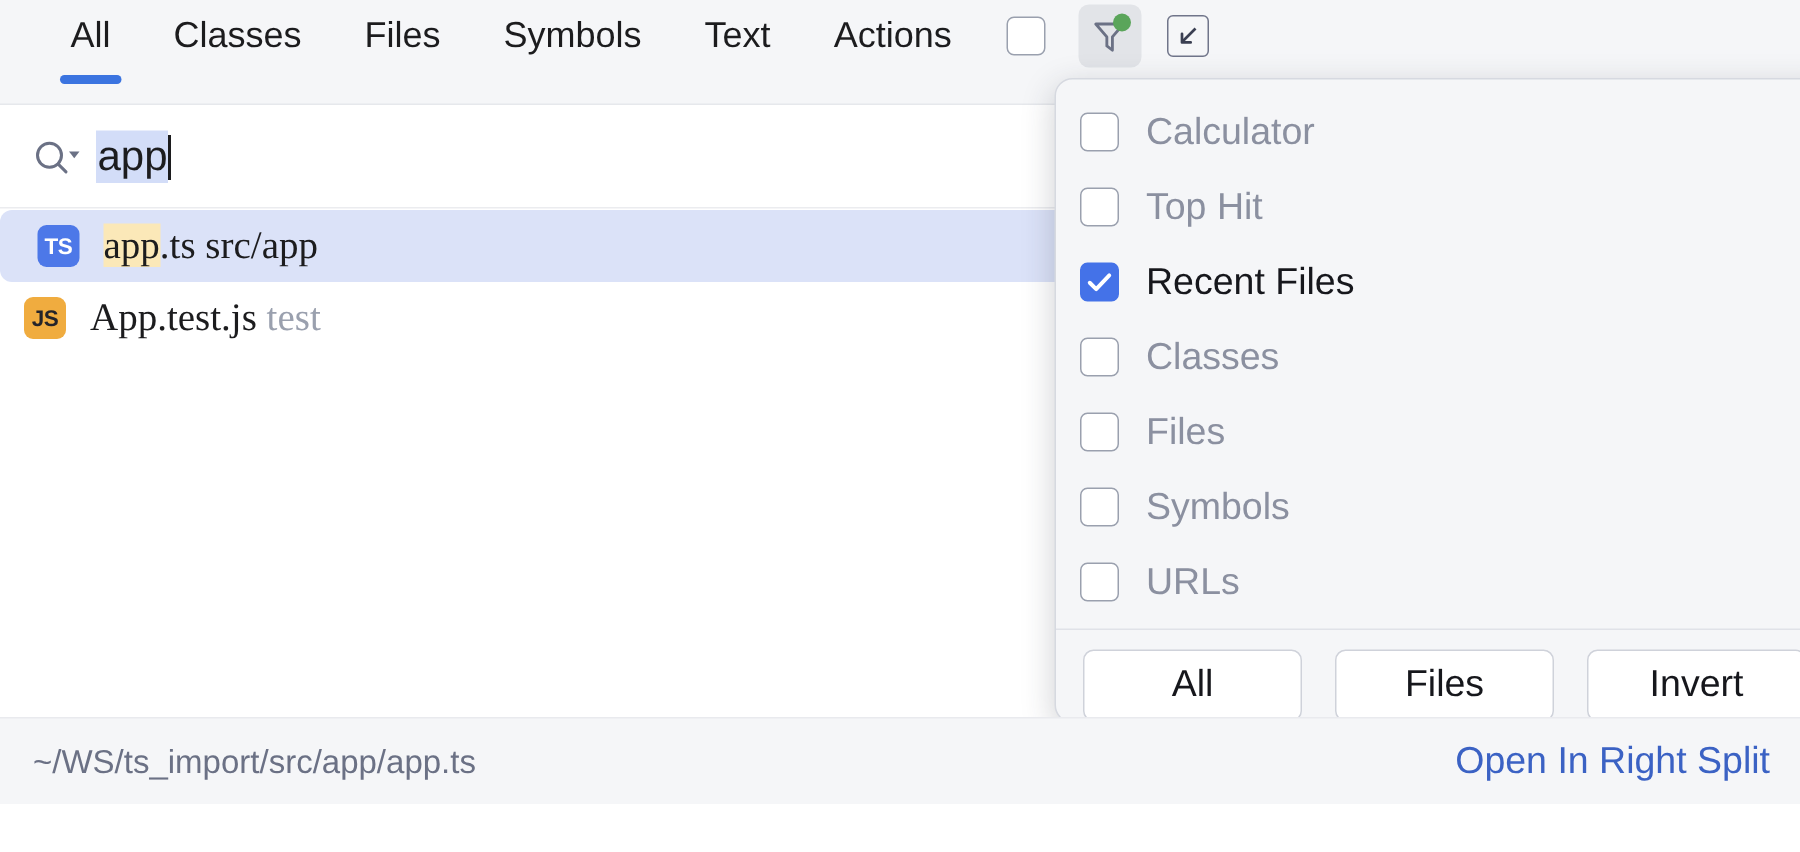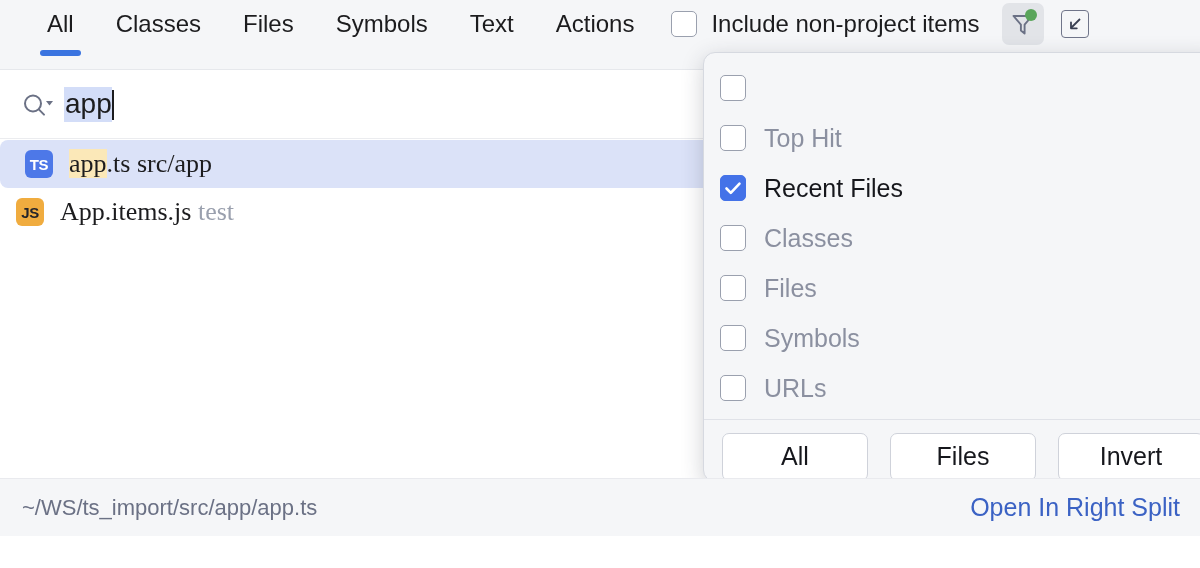--- a/index.html
+++ b/index.html
@@ -270,21 +270,20 @@
 
       </div>
       <div class="tab">
         <span>Actions</span>
 
       </div>
     </div>
 
     <div class="header-right">
       <div class="incl-check"></div>
-      <span class="incl-label">Include non-project items</span>
 
       <div class="icon-btn filter">
         <svg width="26" height="26" viewBox="0 0 26 26">
           <path d="M3.5 5 L22 5 L14.6 13.6 L14.6 22.5 L10.9 19.6 L10.9 13.6 Z" fill="none" stroke="#6b7185" stroke-width="1.9" stroke-linejoin="round"></path>
         </svg>
         <span class="green-dot"></span>
       </div>
 
       <div class="icon-btn expand">
         <span class="expand-box">
@@ -309,28 +308,29 @@
       <span class="caret"></span>
   </div>
 
   <div class="results">
     <div class="row selected">
       <span class="badge ts">TS</span>
       <span class="row-text"><span class="hl">app</span><span>.ts</span> <span class="row-sub">src/app</span></span>
     </div>
     <div class="row">
       <span class="badge js">JS</span>
-      <span class="row-text"><span>App.items.js</span> <span class="row-sub muted">test</span></span>
+      <span class="row-text"><span>App.test.js</span> <span class="row-sub muted">test</span></span>
     </div>
   </div>
 
   <div class="popup">
     <div class="popup-list">
       <div class="popup-item">
         <span class="cb"></span>
+        <span class="popup-label">Calculator</span>
       </div>
       <div class="popup-item">
         <span class="cb"></span>
         <span class="popup-label">Top Hit</span>
       </div>
       <div class="popup-item checked">
         <span class="cb checked">
           <svg width="20" height="20" viewBox="0 0 20 20">
             <polyline points="3.5,10.5 7.8,14.8 16.5,5.6" fill="none" stroke="#ffffff" stroke-width="2.6" stroke-linecap="round" stroke-linejoin="round"></polyline>
           </svg>

